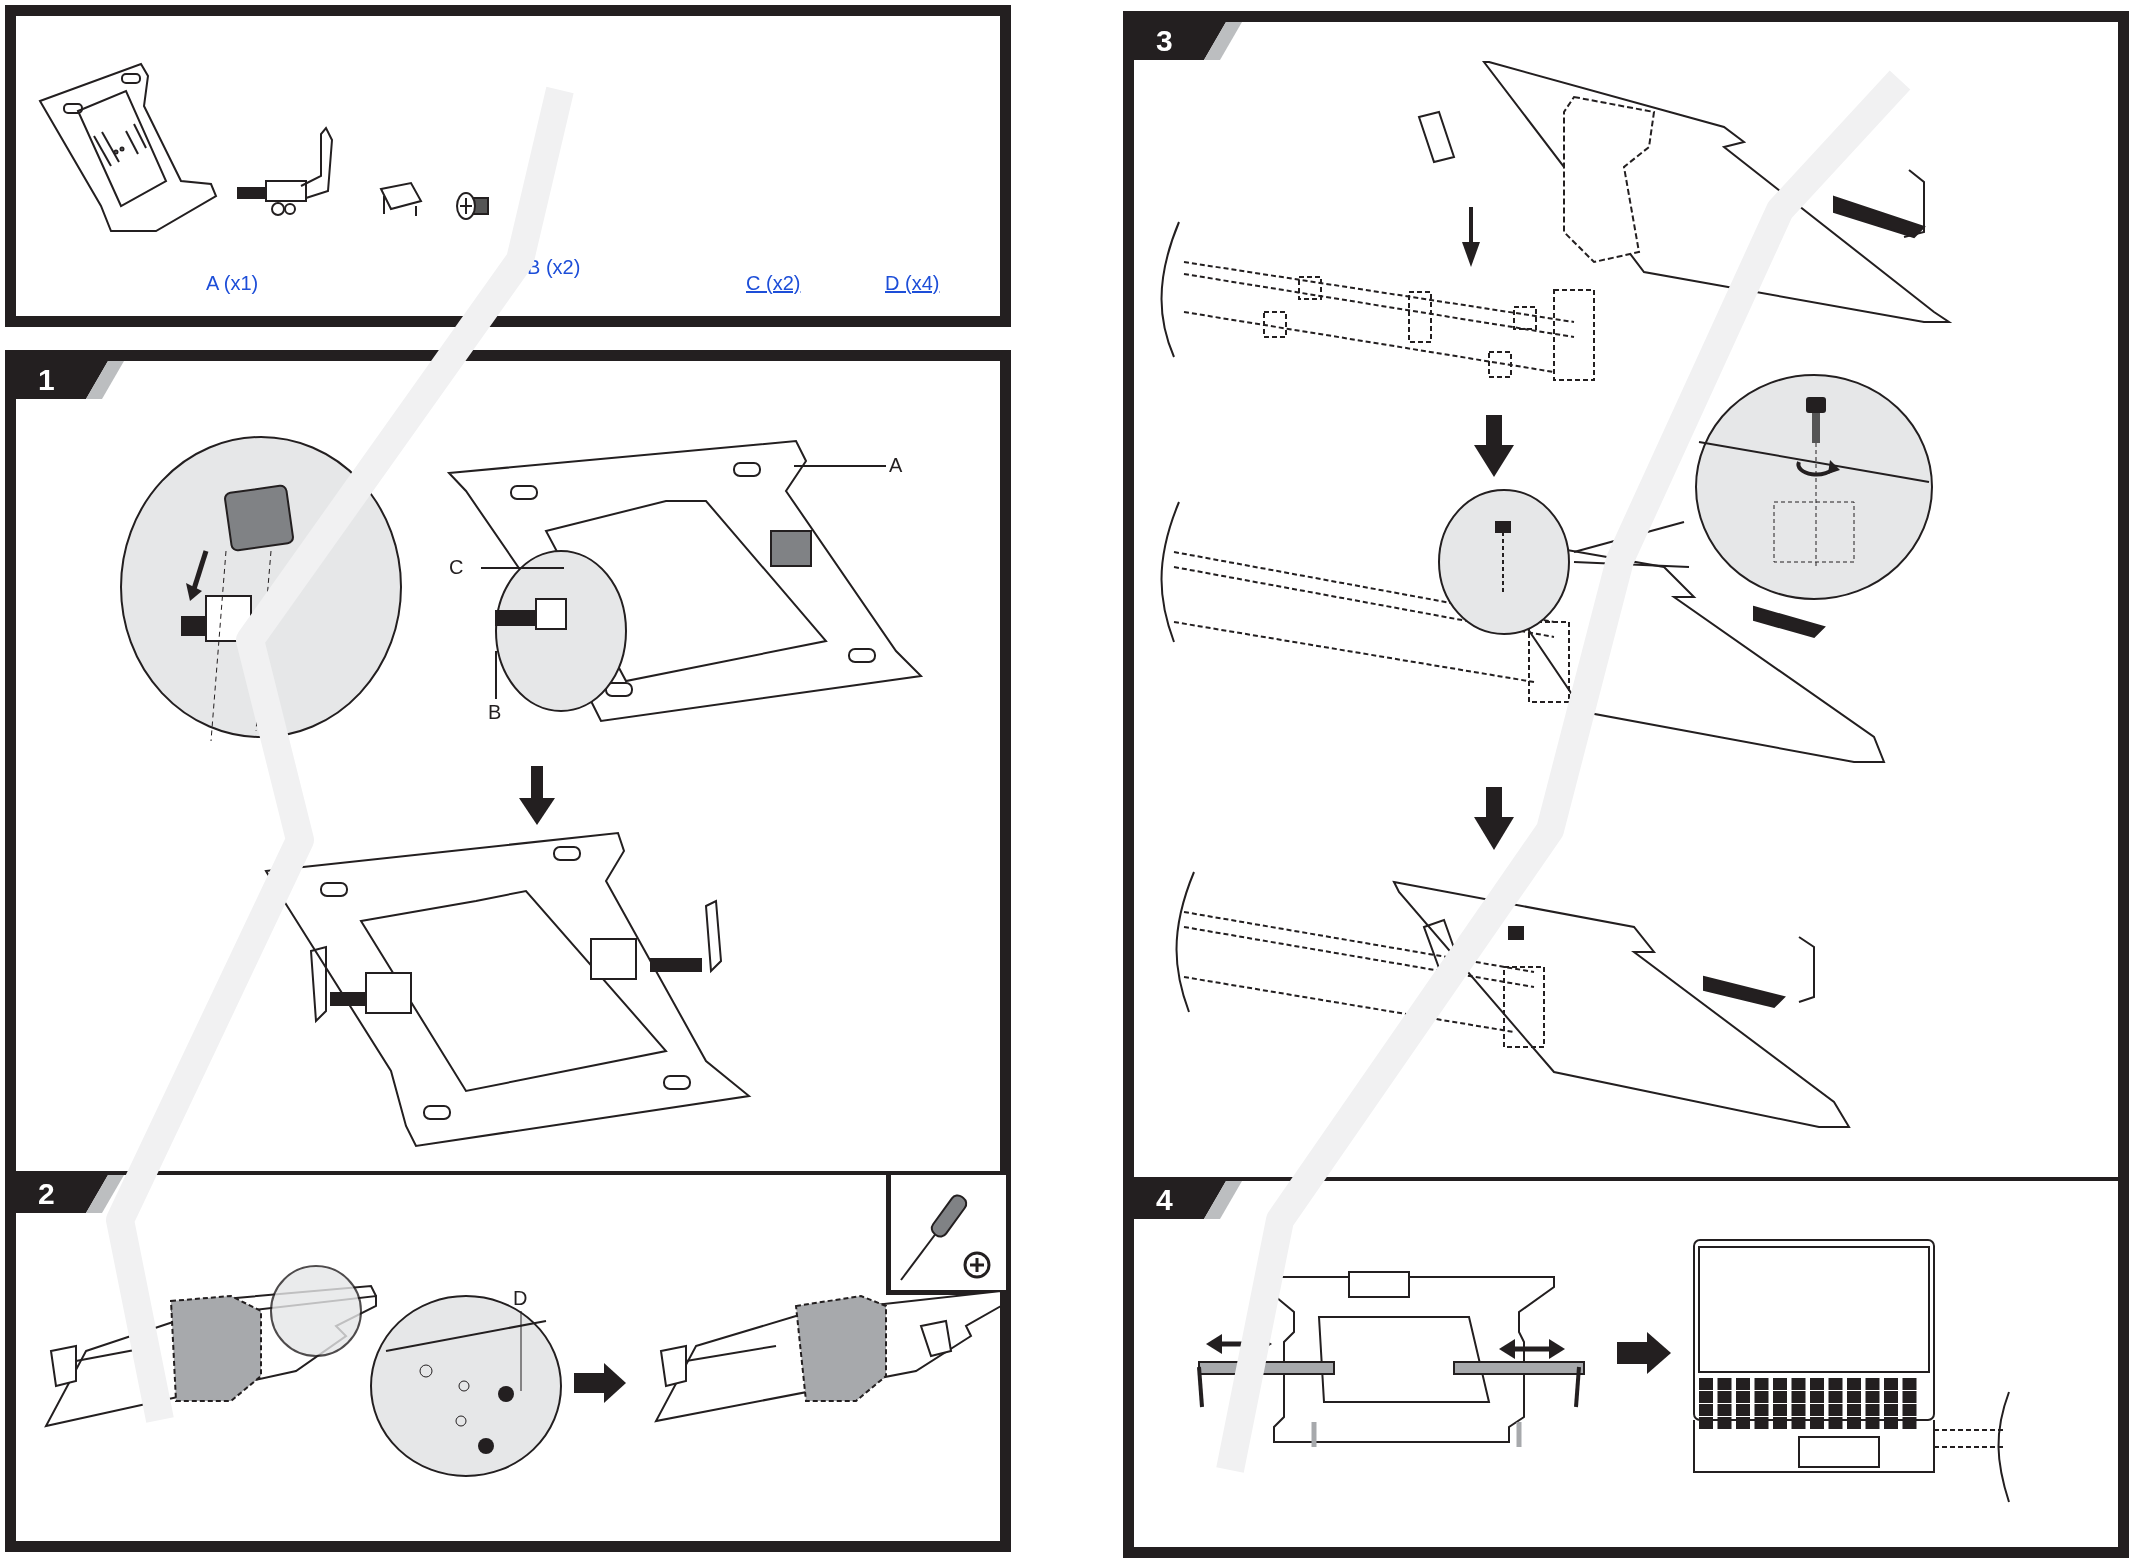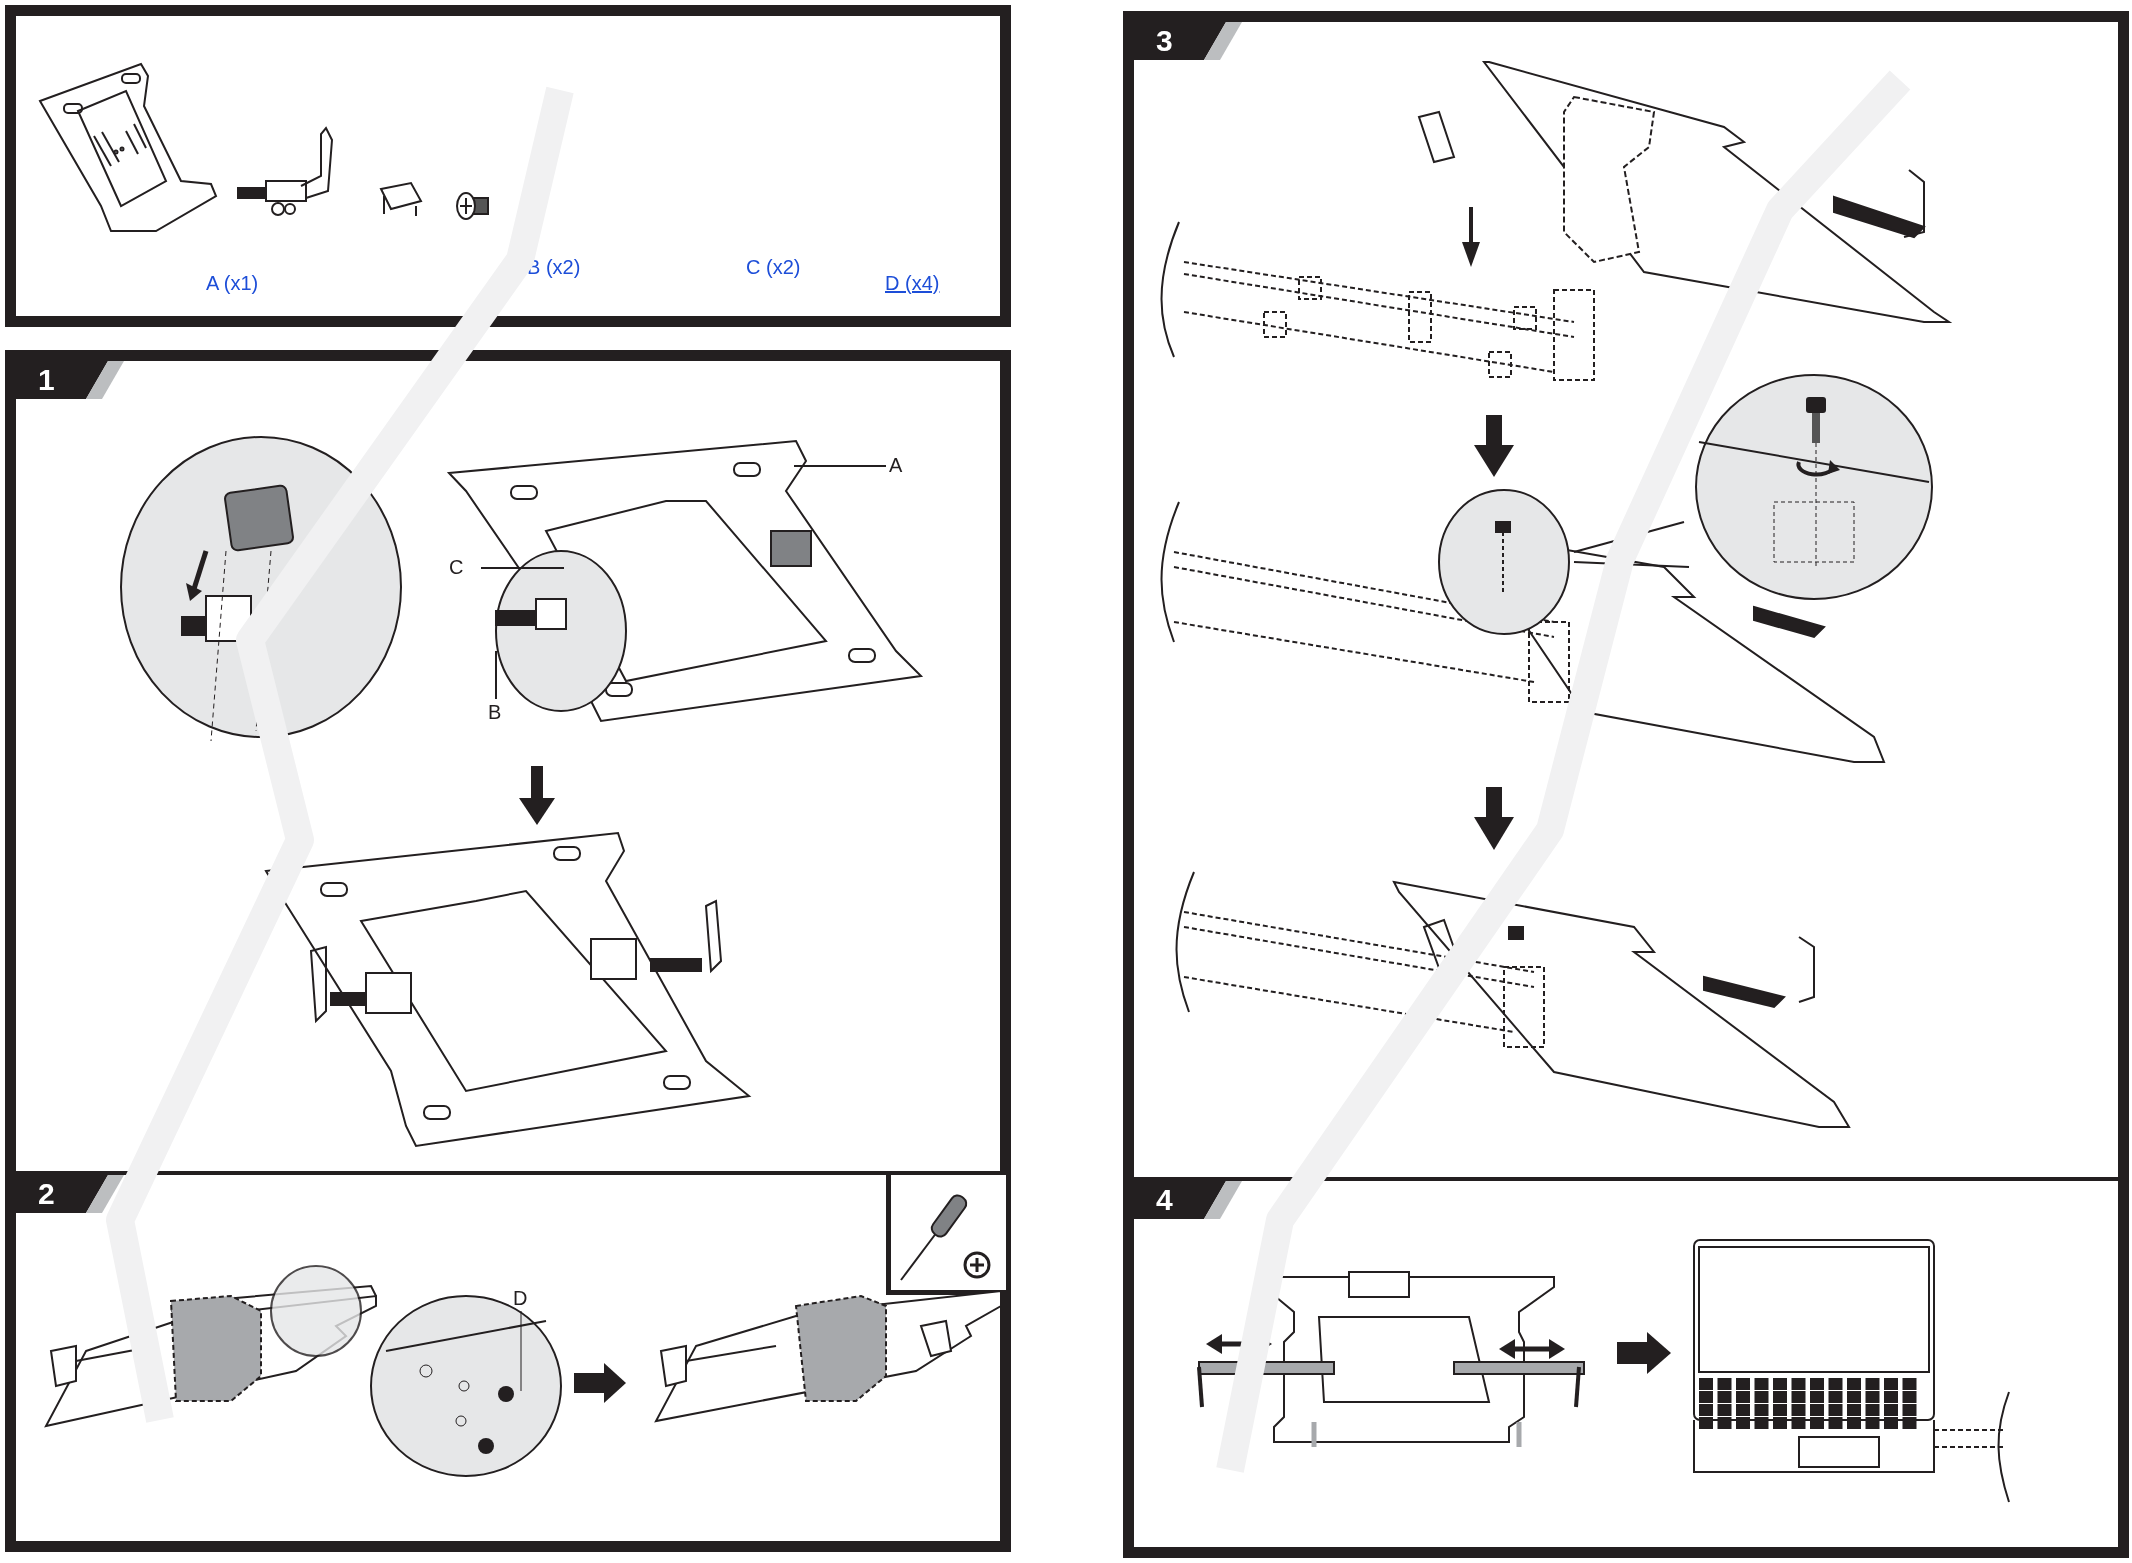--- a/index.html
+++ b/index.html
@@ -49,21 +49,21 @@
 
     <g stroke="#231f20" stroke-width="2">
       <rect x="450" y="182" width="22" height="16" fill="#555"></rect>
       <ellipse cx="450" cy="190" rx="9" ry="13" fill="#fff"></ellipse>
       <line x1="444" y1="190" x2="456" y2="190"></line>
         <line x1="450" y1="182" x2="450" y2="198"></line>
     </g>
   </svg>
   <span class="lbl" style="left:190px;top:256px;">A (x1)</span>
   <span class="lbl" style="left:511px;top:240px;">B (x2)</span>
-  <span class="lbl" style="left:730px;top:240px;">C (x2)</span>
+  <span class="lbl" style="left:730px;top:256px;text-decoration:underline;">C (x2)</span>
   <span class="lbl" style="left:869px;top:256px;text-decoration:underline;">D (x4)</span>
 </div>
 
 <div class="panel" style="left:5px;top:350px;width:1006px;height:1202px;">
 
   <div class="step-badge">
     <svg width="110" height="38">
       <polygon points="0,0 92,0 70,38 0,38" fill="#231f20"></polygon>
       <polygon points="92,0 108,0 86,38 70,38" fill="#bcbec0"></polygon>
     </svg>

